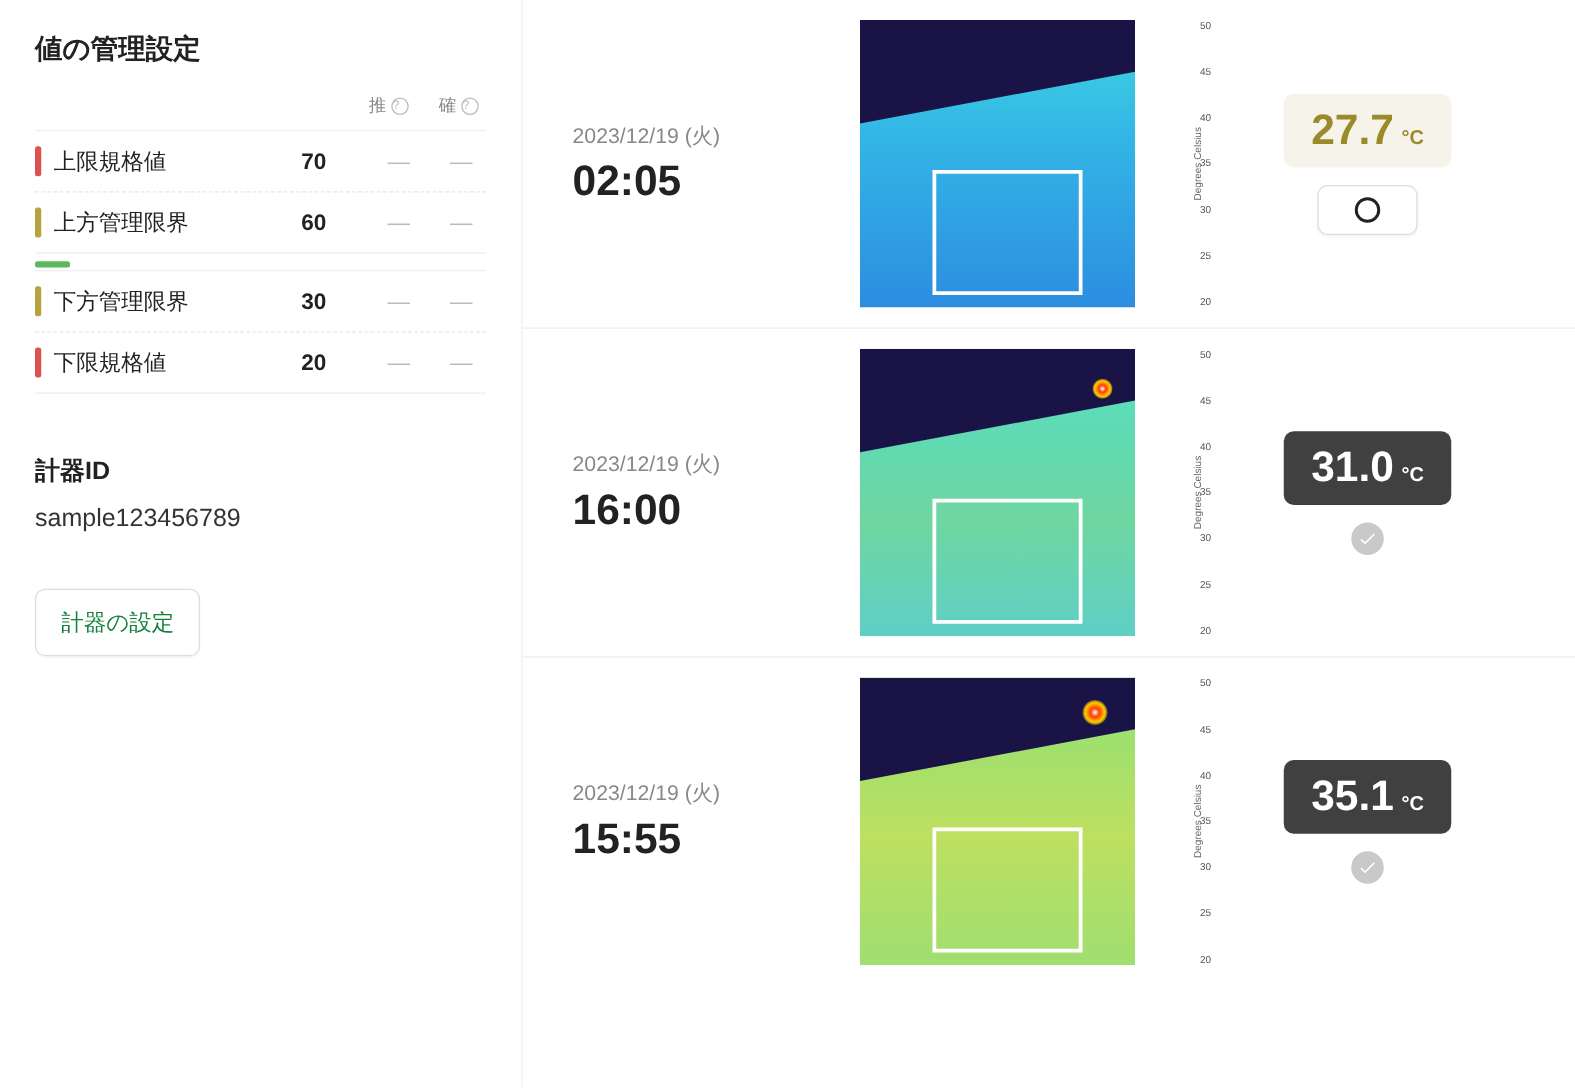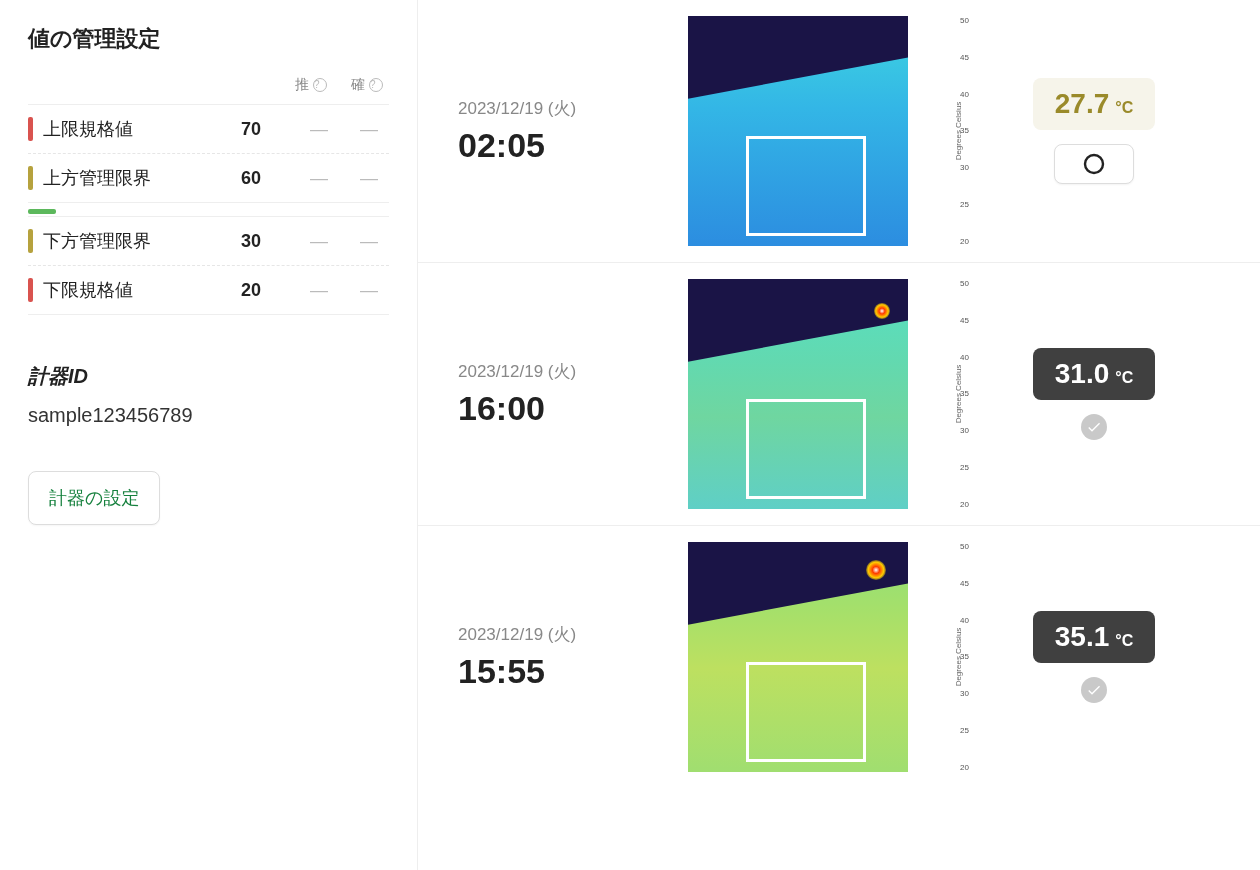--- a/index.html
+++ b/index.html
@@ -52,21 +52,21 @@
 .c-olive  { background:#b6a23e; }
 .sb-label { flex:1; font-size:18px; }
 .sb-val   { width:48px; font-size:18px; font-weight:700; text-align:left; }
 .sb-dash  { width:40px; text-align:center; color:#bbb; font-size:18px; }
 
 .sb-greenline {
   height:5px; width:28px; background:#5cb85c; border-radius:2px;
   margin: 2px 0 2px 0;
 }
 
-.id-title { font-size:20px; font-weight:700; margin-top:48px; margin-bottom:14px;font-style:italic;}
+.id-title { font-size:20px; font-weight:700; margin-top:48px; margin-bottom:14px;}
 .id-val   { font-size:20px; color:#333; margin-bottom:44px;}
 
 .settings-btn {
   display:inline-block;
   padding: 14px 20px;
   font-size:18px;
   border:1px solid #ddd;
   border-radius:8px;
   background:#fff;
   color:#15803d;
@@ -119,21 +119,21 @@
 }
 .scale .ticks { margin-left:4px; height:100%; display:flex; flex-direction:column; justify-content:space-between;}
 .scale .lab { position:absolute; right:-24px; top:50%; transform: translateY(-50%) rotate(-90deg); transform-origin:center; font-size:8px; color:#666; white-space:nowrap;}
 
 .reading { width:180px; text-align:center;}
 .temp-chip {
   display:inline-flex; align-items:baseline; gap:6px;
   padding: 10px 22px; border-radius:8px;
   font-weight:700;
 }
-.temp-chip .v { font-size:28px; }
+.temp-chip .v { font-size:34px; }
 .temp-chip .u { font-size:16px; }
 .chip-light { background:#f6f4ea; color:#9a8a2a; }
 .chip-green { background:#404040; color:#fff; }
 
 .status { margin-top:14px; display:flex; justify-content:center;}
 .status-open {
   display:inline-flex; align-items:center; justify-content:center;
   width:80px; height:40px; border:1px solid #ddd; border-radius:8px;
   background:#fff; box-shadow:0 1px 2px rgba(0,0,0,0.05);
 }

